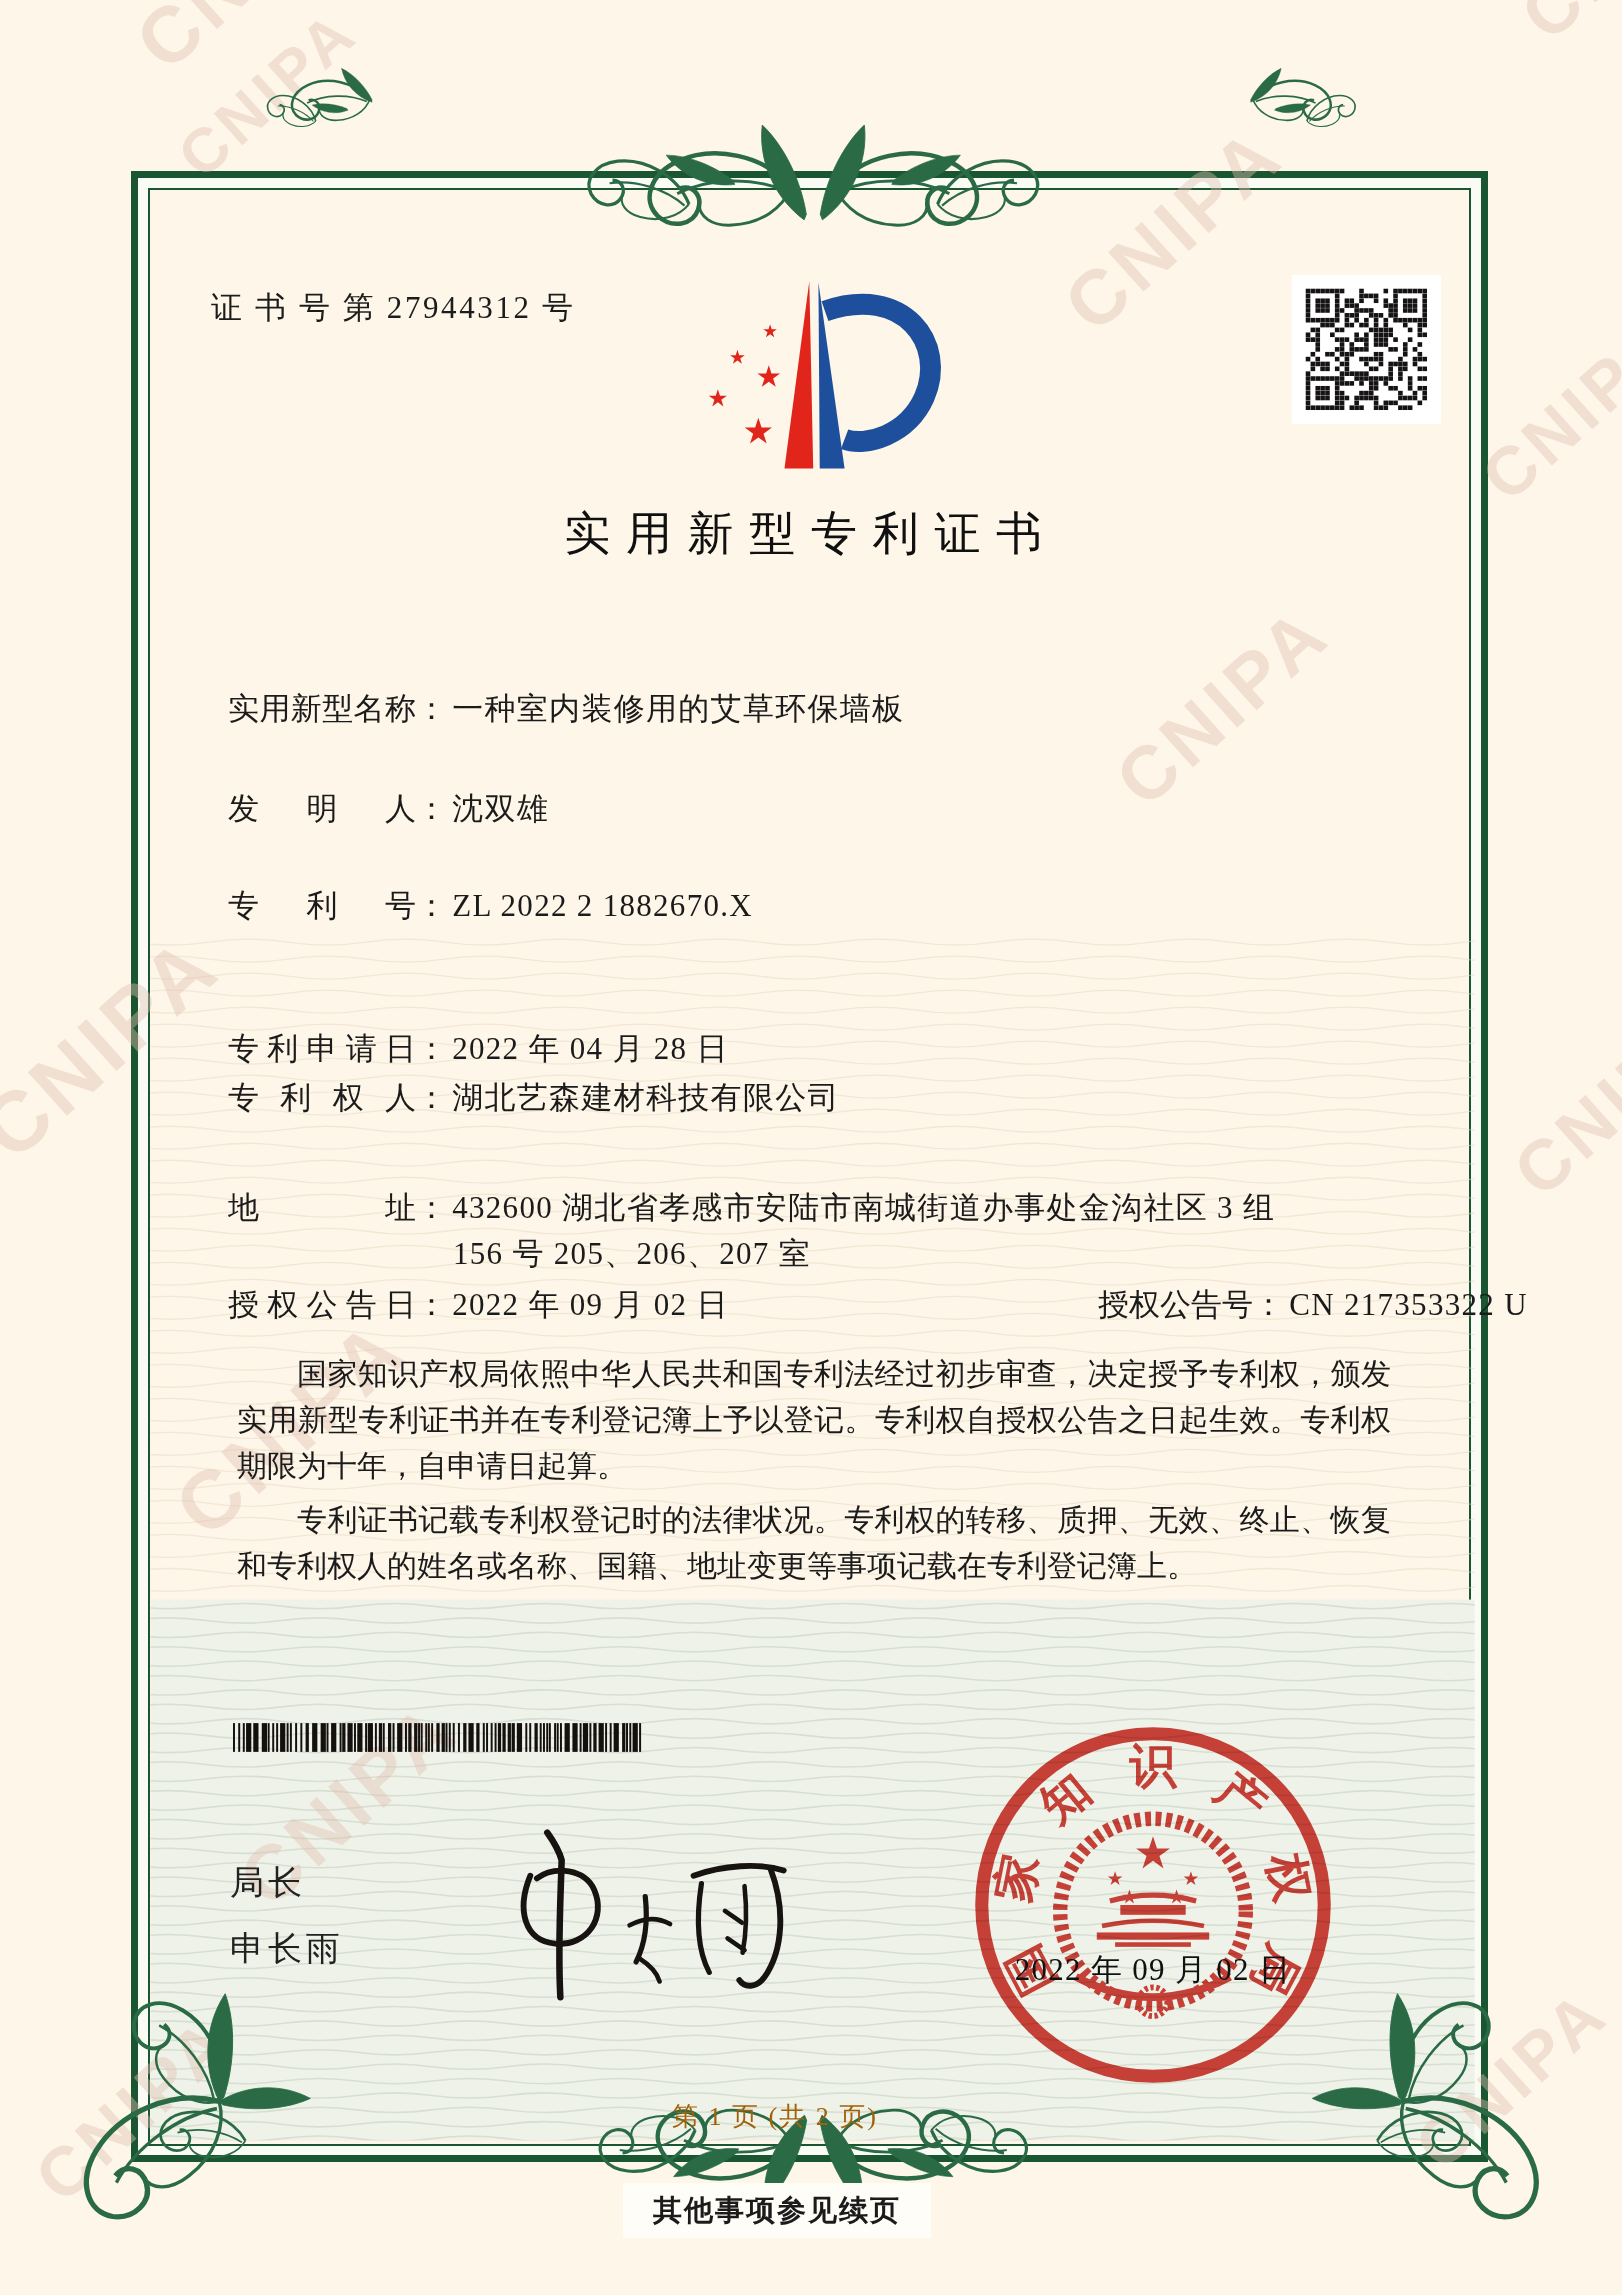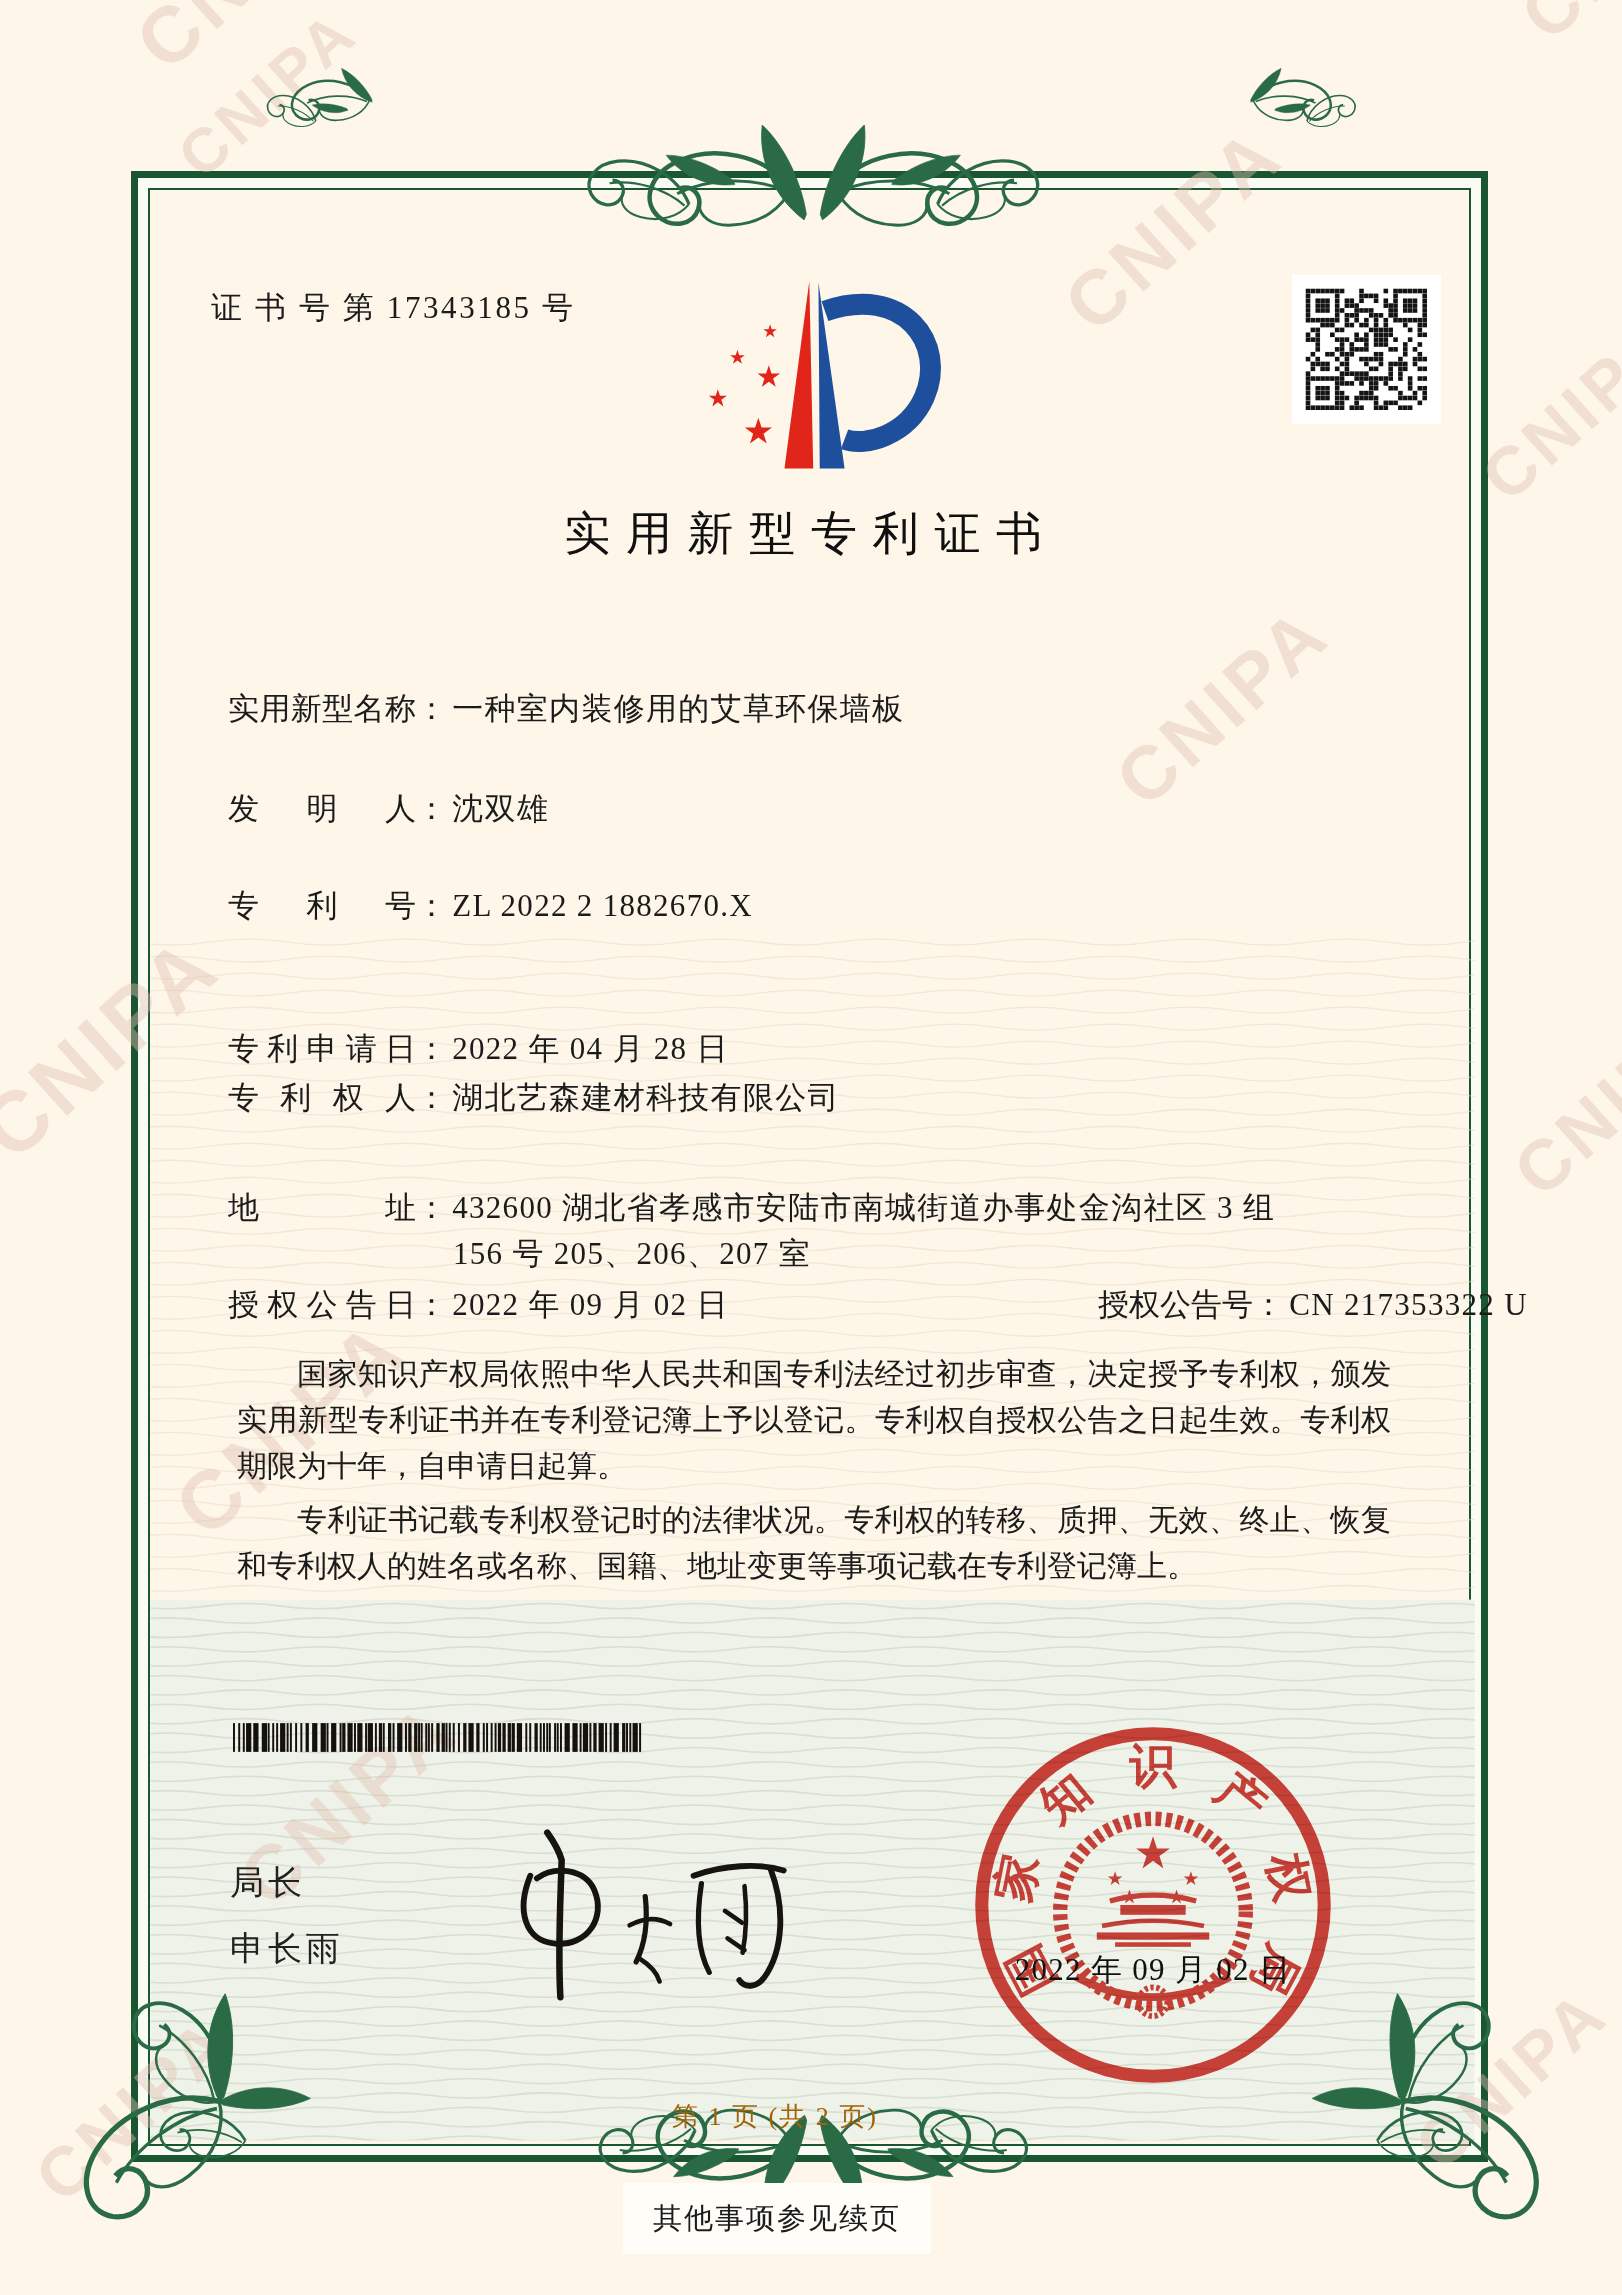--- a/index.html
+++ b/index.html
@@ -37,23 +37,23 @@
   #qr-svg{position:absolute;left:1292px;top:275px;z-index:5;}
   #barcode-svg{position:absolute;left:233px;top:1723px;z-index:5;}
   #sig-svg{position:absolute;left:484px;top:1813px;z-index:6;}
   #seal-svg{position:absolute;left:970px;top:1722px;z-index:6;mix-blend-mode:multiply;opacity:.93;}
   #seal-svg text{font-family:"Liberation Serif","DejaVu Serif",serif;font-weight:bold;
       font-size:72px;fill:#d0342c;}
   .seal-date{position:absolute;left:970px;top:1949px;width:366px;text-align:center;
       font-size:31px;color:#111;z-index:7;letter-spacing:1.3px;white-space:nowrap;}
   .footer{position:absolute;left:546px;top:2099px;width:458px;text-align:center;
       font-size:26px;color:#a16207;z-index:5;letter-spacing:2px;}
-  .noteband{position:absolute;left:623px;top:2183px;width:308px;height:71px;background:#fffdf8;
+  .noteband{position:absolute;left:623px;top:2183px;width:308px;height:55px;background:#fffdf8;
       z-index:5;display:flex;align-items:center;justify-content:center;font-size:29px;
-      color:#1b1b1b;letter-spacing:2px;}
+      color:#1b1b1b;letter-spacing:2px;font-weight:bold;}
 </style>
 </head>
 <body>
 
 <div class="page">
 
   <div class="b-outer"></div>
   <div class="b-inner"></div>
 
   <svg id="waves-svg" class="overlay" width="1622" height="2295" viewBox="0 0 2479 3508">
@@ -196,21 +196,21 @@
     <g stroke="#2a6b46" fill="#2a6b46">
       <use href="#centerOrn" transform="translate(1243,270)"></use>
       <use href="#sideOrn" transform="translate(565,152) scale(0.55)"></use>
       <use href="#sideOrn" transform="translate(1915,152) scale(-0.55,0.55)"></use>
       <use href="#centerOrn" transform="translate(1243,3296) scale(0.95,-0.95)"></use>
       <use href="#cornerOrn" transform="translate(335,3212)"></use>
       <use href="#cornerOrn" transform="translate(2145,3212) scale(-1,1)"></use>
     </g>
   </svg>
 
-  <div class="certno">证 书 号 第 17343185 号</div>
+  <div class="certno">证 书 号 第 27944312 号</div>
 
   <svg id="logo-svg" width="275" height="209" viewBox="0 0 420 320">
     <defs>
       <symbol id="starL" viewBox="-1.1 -1.1 2.2 2.2">
         <polygon points="0,-1 0.2245,-0.309 0.951,-0.309 0.3633,0.118 0.5878,0.809 0,0.382 -0.5878,0.809 -0.3633,0.118 -0.951,-0.309 -0.2245,-0.309"></polygon>
       </symbol>
     </defs>
     <g fill="#e1251b">
       <polygon points="176,14 138,301 182,301"></polygon>
       <use href="#starL" x="104" y="79" width="24" height="24"></use>

